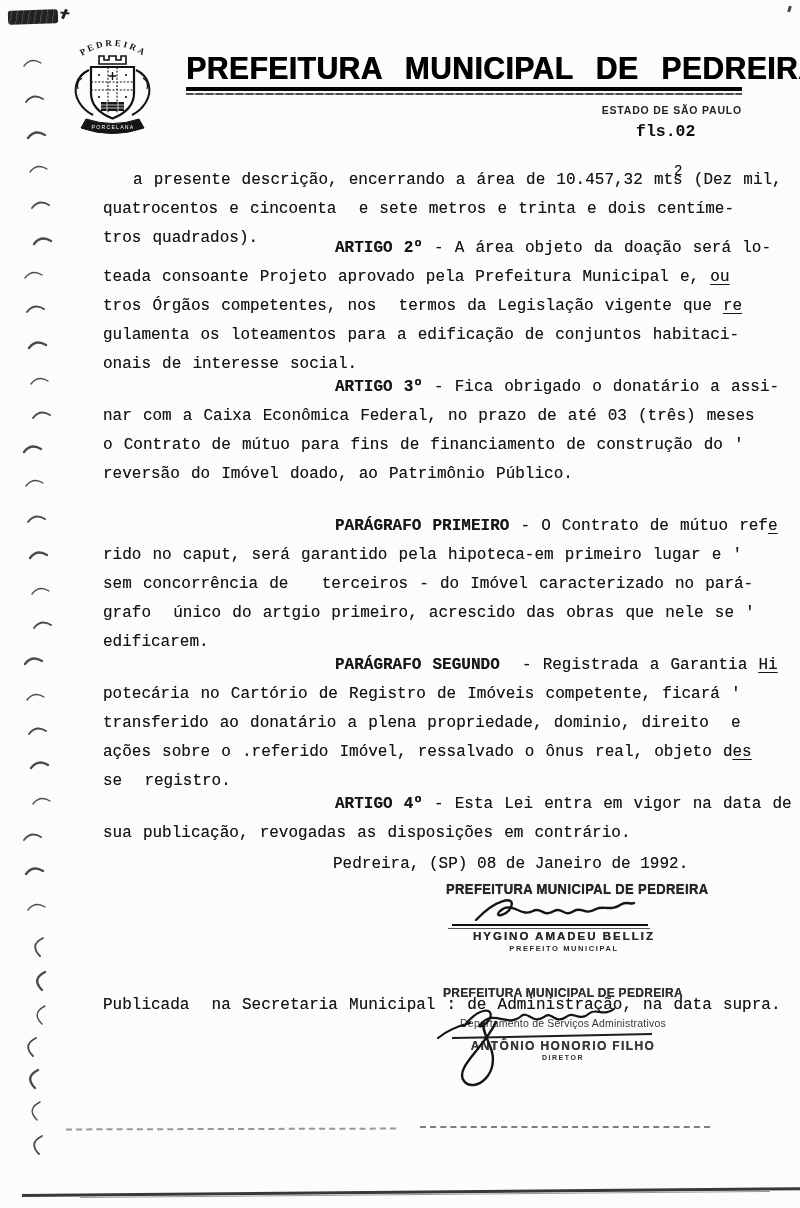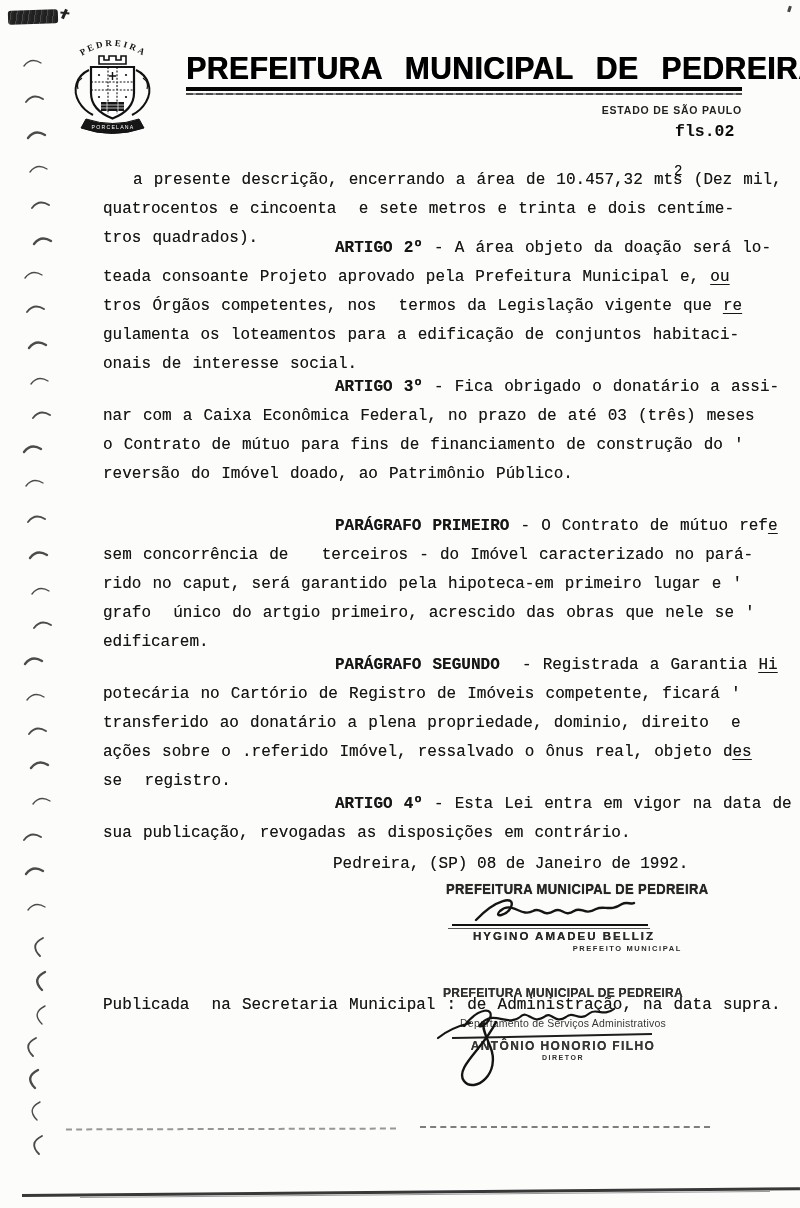--- a/index.html
+++ b/index.html
@@ -15,21 +15,21 @@
   .crest{position:absolute;left:60px;top:26px;}
   .title{position:absolute;left:186px;top:50px;margin:0;font-family:"Liberation Sans","DejaVu Sans",sans-serif;
          font-size:30px;font-weight:bold;letter-spacing:.5px;word-spacing:14px;color:#000;
          transform:scaleY(1.06);transform-origin:left top;white-space:nowrap;text-shadow:.7px 0 #000;}
   .rule1{position:absolute;left:186px;top:87px;width:556px;height:4px;background:#050505;}
   .rule2{position:absolute;left:186px;top:93px;width:556px;height:2px;
          background:repeating-linear-gradient(90deg,#4c4c4c 0 7px,#8d8d8d 7px 10px);}
   .subtitle{position:absolute;left:186px;top:104px;width:556px;text-align:right;
             font-family:"Liberation Sans","DejaVu Sans",sans-serif;font-size:10.5px;font-weight:bold;
             letter-spacing:.8px;color:#1f1f1f;}
-  .folio{position:absolute;left:636px;top:122px;font-size:16.5px;font-weight:bold;color:#0c0c0c;margin-left:39px;}
+  .folio{position:absolute;left:636px;top:122px;font-size:16.5px;font-weight:bold;color:#0c0c0c;}
   
   .para{position:absolute;left:103px;width:690px;font-size:16px;line-height:29px;
         text-shadow:0 0 .4px rgba(10,10,10,.55);word-spacing:1.5px;}
   .line{white-space:pre;height:29px;}
   .bh{font-weight:bold;}
   .u{text-decoration:underline;text-underline-offset:3px;}
   .ind1{padding-left:30px;margin-top:20px;}
   .ind2{padding-left:232px;}
   .s2wrap{position:relative;}
   .s2wrap .sup{position:absolute;left:1px;top:-14px;font-size:14px;}
@@ -40,21 +40,21 @@
   .stamp1{position:absolute;left:446px;top:882px;width:236px;text-align:center;
           font-family:"Liberation Sans","DejaVu Sans",sans-serif;color:#141414;}
   .stamp1 .org{font-size:13px;font-weight:bold;letter-spacing:.4px;white-space:nowrap;
                transform:scaleY(1.08);text-shadow:0 0 .7px #000;opacity:.92;}
   .sig1{position:absolute;left:24px;top:11px;}
   .dbl-rule{position:absolute;left:6px;top:42px;width:196px;height:6px;border-top:2.5px solid #101010;}
   .dbl-rule:after{content:"";position:absolute;left:-4px;top:2px;width:202px;height:1.2px;background:#555;}
   .stamp1 .name{position:absolute;left:0;top:48px;width:236px;font-size:11.5px;font-weight:bold;
                 letter-spacing:2px;white-space:nowrap;text-shadow:0 0 .6px #000;opacity:.9;}
   .stamp1 .role{position:absolute;left:0;top:62px;width:236px;font-size:7.5px;font-weight:bold;
-                letter-spacing:1.6px;color:#2a2a2a;text-align:right;}
+                letter-spacing:1.6px;color:#2a2a2a;}
   .stamp2{position:absolute;left:438px;top:986px;width:250px;text-align:center;
           font-family:"Liberation Sans","DejaVu Sans",sans-serif;color:#1c1c1c;}
   .stamp2 .org{font-size:12px;font-weight:bold;letter-spacing:.3px;white-space:nowrap;opacity:.9;text-shadow:0 0 .5px #111;}
   .stamp2 .dept{font-size:10.5px;margin-top:17px;letter-spacing:.2px;white-space:nowrap;opacity:.9;}
   .sig2{position:absolute;left:-14px;top:12px;pointer-events:none;}
   .s2rule{position:absolute;left:14px;top:49px;width:200px;height:2px;background:#1d1d1d;transform:rotate(-1.2deg);}
   .stamp2 .name{position:absolute;left:0;top:53px;width:250px;font-size:12px;font-weight:bold;
                 letter-spacing:1.4px;white-space:nowrap;text-shadow:0 0 .5px #111;opacity:.88;}
   .stamp2 .role{position:absolute;left:0;top:68px;width:250px;font-size:7px;font-weight:bold;
                 letter-spacing:1.5px;color:#2d2d2d;}
@@ -119,22 +119,22 @@
 
   <div class="para" style="top:373px">
     <div class="line ind2"><span class="bh">ARTIGO 3º</span><span> - Fica obrigado o donatário a assi-</span></div>
     <div class="line">nar com a Caixa Econômica Federal, no prazo de até 03 (três) meses</div>
     <div class="line">o Contrato de mútuo para fins de financiamento de construção do '</div>
     <div class="line">reversão do Imóvel doado, ao Patrimônio Público.</div>
   </div>
 
   <div class="para" style="top:512px">
     <div class="line ind2"><span class="bh">PARÁGRAFO PRIMEIRO</span><span> - O Contrato de mútuo ref</span><span class="u">e</span></div>
+    <div class="line">rido no caput, será garantido pela hipoteca-em primeiro lugar e '</div>
     <div class="line">sem concorrência de   terceiros - do Imóvel caracterizado no pará-</div>
-    <div class="line">rido no caput, será garantido pela hipoteca-em primeiro lugar e '</div>
     <div class="line">grafo  único do artgio primeiro, acrescido das obras que nele se '</div>
     <div class="line">edificarem.</div>
   </div>
 
   <div class="para" style="top:651px">
     <div class="line ind2"><span class="bh">PARÁGRAFO SEGUNDO</span><span>  - Registrada a Garantia </span><span class="u">Hi</span></div>
     <div class="line">potecária no Cartório de Registro de Imóveis competente, ficará '</div>
     <div class="line">transferido ao donatário a plena propriedade, dominio, direito  e</div>
     <div class="line"><span>ações sobre o .referido Imóvel, ressalvado o ônus real, objeto d</span><span class="u">es</span></div>
     <div class="line">se  registro.</div>

